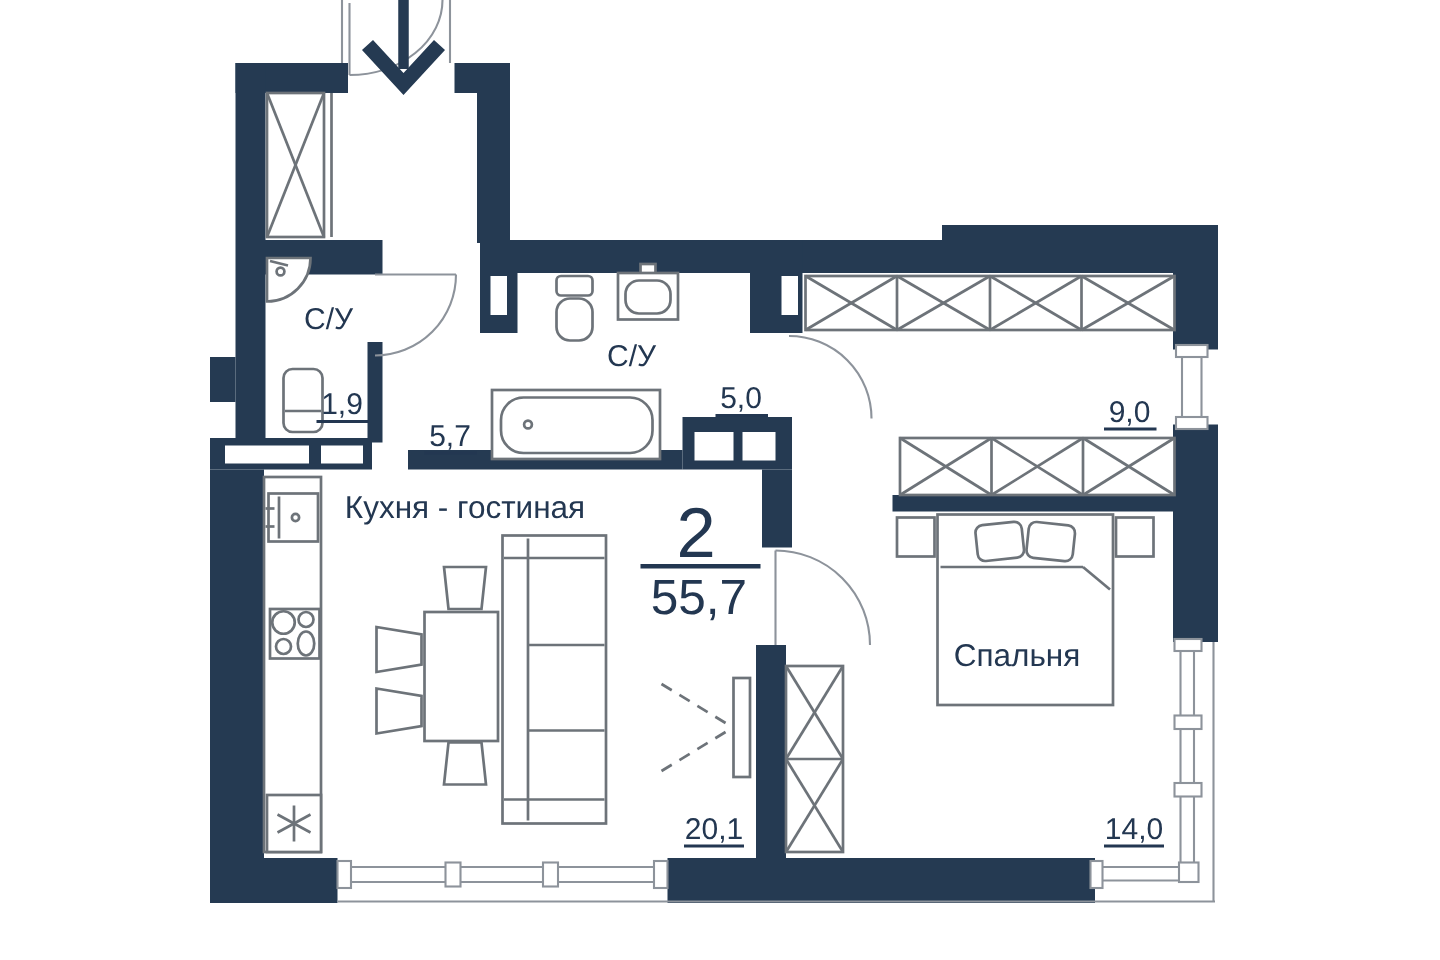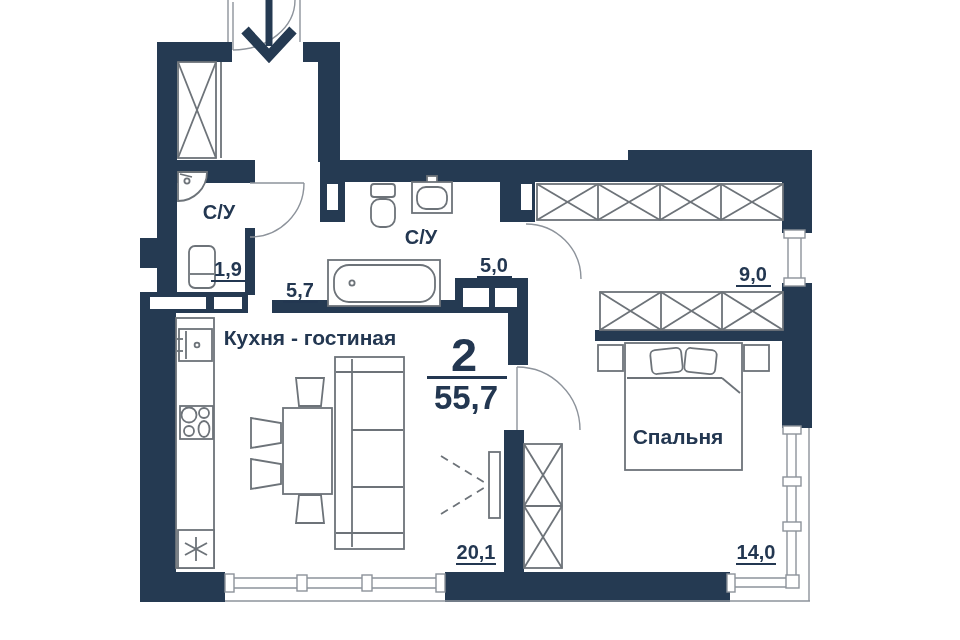--- a/index.html
+++ b/index.html
@@ -1,17 +1,17 @@
 <!DOCTYPE html>
 <html style="--wall: #253a52; --ink: #233751; --furn: #6d7379; --win: #8d939b; --bg: #ffffff;"><head>
 <meta charset="utf-8">
 <style>
   html,body{margin:0;padding:0;background:#fff;}
   #stage{position:relative;width:960px;height:640px;background:var(--bg,#fff);overflow:hidden;
-         font-family:"Liberation Sans","DejaVu Sans",sans-serif;font-weight:bold;}
+         font-family:"Liberation Sans","DejaVu Sans",sans-serif;}
   svg{position:absolute;left:0;top:0;}
   .wall{fill:var(--wall,#253a52);stroke:none;}
   .hole{fill:var(--bg,#fff);stroke:none;}
   .furn{fill:#fff;stroke:var(--furn,#6d7379);stroke-width:1.8;}
   .furnln{fill:none;stroke:var(--furn,#6d7379);stroke-width:1.8;}
   .thin{fill:none;stroke:var(--win,#9aa0a8);stroke-width:1.4;}
   .winbox{fill:#fff;stroke:var(--win,#8d939b);stroke-width:1.4;}
   .door{fill:none;stroke:var(--win,#8d939b);stroke-width:1.4;}
   .dash{fill:none;stroke:var(--furn,#6d7379);stroke-width:1.8;stroke-dasharray:8 6;}
   .arrow{fill:none;stroke:var(--wall,#253a52);}

